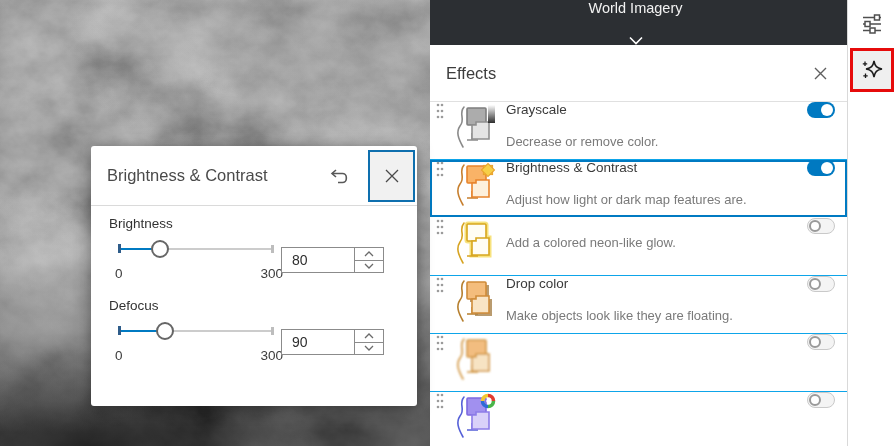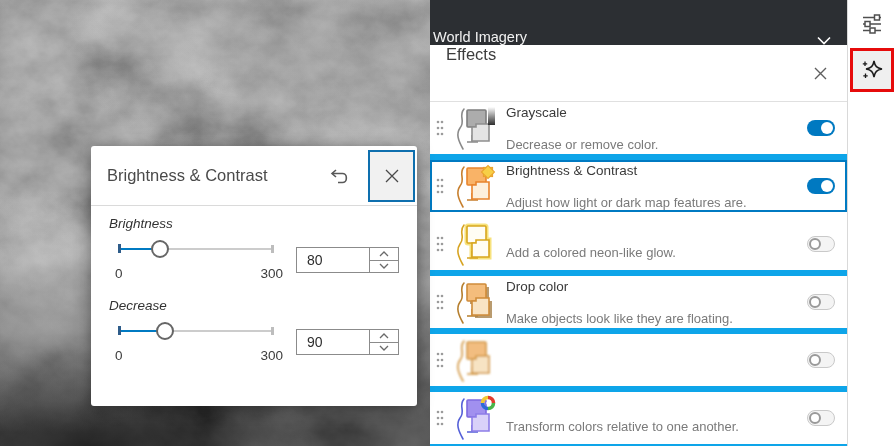--- a/index.html
+++ b/index.html
@@ -13,32 +13,32 @@
   .map-shade { position:absolute; inset:0; pointer-events:none; background:
       radial-gradient(260px 170px at 5% 70%, rgba(210,210,210,.32), rgba(210,210,210,0) 72%),
       radial-gradient(430px 230px at 40% 8%, rgba(195,195,195,.24), rgba(195,195,195,0) 70%),
       radial-gradient(300px 130px at 10% 100%, rgba(0,0,0,.55), rgba(0,0,0,0) 75%),
       linear-gradient(to bottom, rgba(70,70,70,.08) 55%, rgba(0,0,0,.52) 97%); }
 
   
   .panel { position:absolute; left:430px; top:0; width:418px; height:446px;
            background:#fff; border-right:1px solid #d9d9d9; }
   .wi-bar { height:45px; background:var(--header-dark,#2c2f33); color:#f2f2f2;
-            display:flex; align-items:flex-end; padding:0 16px 0 3px;
-            font-size:14.5px; cursor:pointer; }
+            display:flex; align-items:center; padding:0 16px 0 10px;
+            font-size:14.5px; cursor:pointer;flex-direction:column; }
   .wi-bar .wi-title { flex:1; }
-  .fx-head { height:57px; display:flex; padding:0 16px;
+  .fx-head { height:57px; display:flex; align-items:center; padding:0 16px;
              border-bottom:1px solid #e0e0e0; font-size:16.5px; color:#3c3c3c; }
   .fx-head .fx-title { flex:1; }
   .icon-btn { background:none; border:0; padding:4px; cursor:pointer;
               display:flex; align-items:center; justify-content:center; }
 
   .rows {}
-  .row { height:58px; display:flex; align-items:center; padding:0 12px 0 6px;
-         border-bottom:6px solid #0ea5e9; background:#fff; cursor:pointer; }
+  .row { height:58px; display:flex; align-items:flex-start; padding:0 12px 0 6px;
+         border-bottom:1px solid #0ea5e9; background:#fff; cursor:pointer; }
   .row.selected { box-shadow:inset 0 0 0 2px var(--accent-blue,#007ac2);
                   border-bottom-color:transparent; }
   .drag { width:10px; flex:none; margin-right:6px; display:flex; cursor:grab; }
   .eff-icon { width:44px; height:48px; flex:none; }
   .eff-icon svg { display:block; }
   .txt { flex:1; min-width:0; margin-left:10px; }
   .t  { font-size:13.5px; color:#3a3a3a; }
   .d  { font-size:13px; color:#7a7a7a; margin-top:17px; }
   .toggle { width:28px; height:16px; border-radius:9px; position:relative;
             flex:none; margin-left:8px; cursor:pointer; }
@@ -64,31 +64,31 @@
   .dlg-title { font-size:16.5px; color:#4a4a4a; }
   .reset-btn { position:absolute; right:62px; top:14px; width:32px; height:32px;
                background:none; border:0; cursor:pointer;
                display:flex; align-items:center; justify-content:center; }
   .dlg-close { position:absolute; top:4px; right:2px; width:47px; height:52px;
                background:#f1f1f1; border:2px solid var(--focus-border,#0e6fae);
                display:flex; align-items:center; justify-content:center; cursor:pointer; }
 
   .group { position:absolute; left:18px; right:18px; }
   .g1 { top:70px; } .g2 { top:152px; }
-  .lbl { font-size:13.5px; color:#323232;font-style:italic; }
+  .lbl { font-size:13.5px; color:#323232; }
   .slider { position:relative; width:154px; height:26px; margin:5px 0 0 10px; }
   .track { position:absolute; left:0; width:154px; top:12px; height:2px; background:#ccc; }
   .fill  { position:absolute; left:0; top:12px; height:2px; background:var(--accent-blue,#007ac2); }
   .tickL { position:absolute; left:-1px; top:8px; width:3px; height:9px; background:#2e5c8a; }
   .tickR { position:absolute; right:-1px; top:9px; width:3px; height:8px; background:#bdbdbd; }
   .handle { position:absolute; top:4px; margin-left:-9px; width:18px; height:18px;
             border-radius:50%; background:#fff; border:2px solid #666; cursor:pointer; }
   .scale { display:flex; justify-content:space-between; width:168px; margin:4px 0 0 6px;
            font-size:13.5px; color:#3c3c3c; }
-  .num-wrap { position:absolute; right:0; top:31px; width:103px; height:26px;
+  .num-wrap { position:absolute; right:15px; top:31px; width:103px; height:26px;
               border:1px solid #8b8b8b; display:flex; background:#fff; }
   input.num { width:100%; border:0; outline:0; padding-left:10px; background:transparent;
               font:14px "Liberation Sans", sans-serif; color:#2e2e2e; }
   .spin { width:29px; flex:none; border-left:1px solid #8b8b8b; display:flex; flex-direction:column; }
   .spin button { flex:1; border:0; background:#fff; cursor:pointer; padding:0;
                  display:flex; align-items:center; justify-content:center; }
   .spin button + button { border-top:1px solid #8b8b8b; }
 </style>
 </head>
 <body>
@@ -316,21 +316,20 @@
     <g transform="translate(36 9)" fill="none" stroke-width="3.6">
       <path d="M0 -5.5 A5.5 5.5 0 0 1 5.5 0" stroke="#e23b2e"></path>
       <path d="M5.5 0 A5.5 5.5 0 0 1 0 5.5" stroke="#4ab54a"></path>
       <path d="M0 5.5 A5.5 5.5 0 0 1 -5.5 0" stroke="#2e6bd6"></path>
       <path d="M-5.5 0 A5.5 5.5 0 0 1 0 -5.5" stroke="#f2c832"></path>
       <circle r="1.8" fill="#ffffff" stroke="none"></circle>
     </g>
   </svg>
           </span>
     <div class="txt">
-      <div class="d">Transform colors relative to one another.</div>
     </div>
     <span class="toggle off">
       <span class="knob"></span>
     </span>
   </div>
       </div>
   </section>
 
   <aside class="strip">
     <button class="tool">
@@ -393,21 +392,21 @@
           <button>
             <svg width="10" height="6" viewBox="0 0 10 6">
               <polyline points="1,1 5,5 9,1" fill="none" stroke="#6a6a6a" stroke-width="1.3"></polyline>
               </svg>
           </button>
         </div>
       </div>
     </div>
 
     <div class="group g2">
-      <div class="lbl">Decrease</div>
+      <div class="lbl">Defocus</div>
       <div class="slider">
         <div class="track"></div>
         <div class="fill" style="width: 30%;"></div>
         <div class="tickL"></div>
         <div class="tickR"></div>
         <div class="handle" style="left: 30%;"></div>
       </div>
       <div class="scale">
         <span>0</span>
         <span>300</span>

